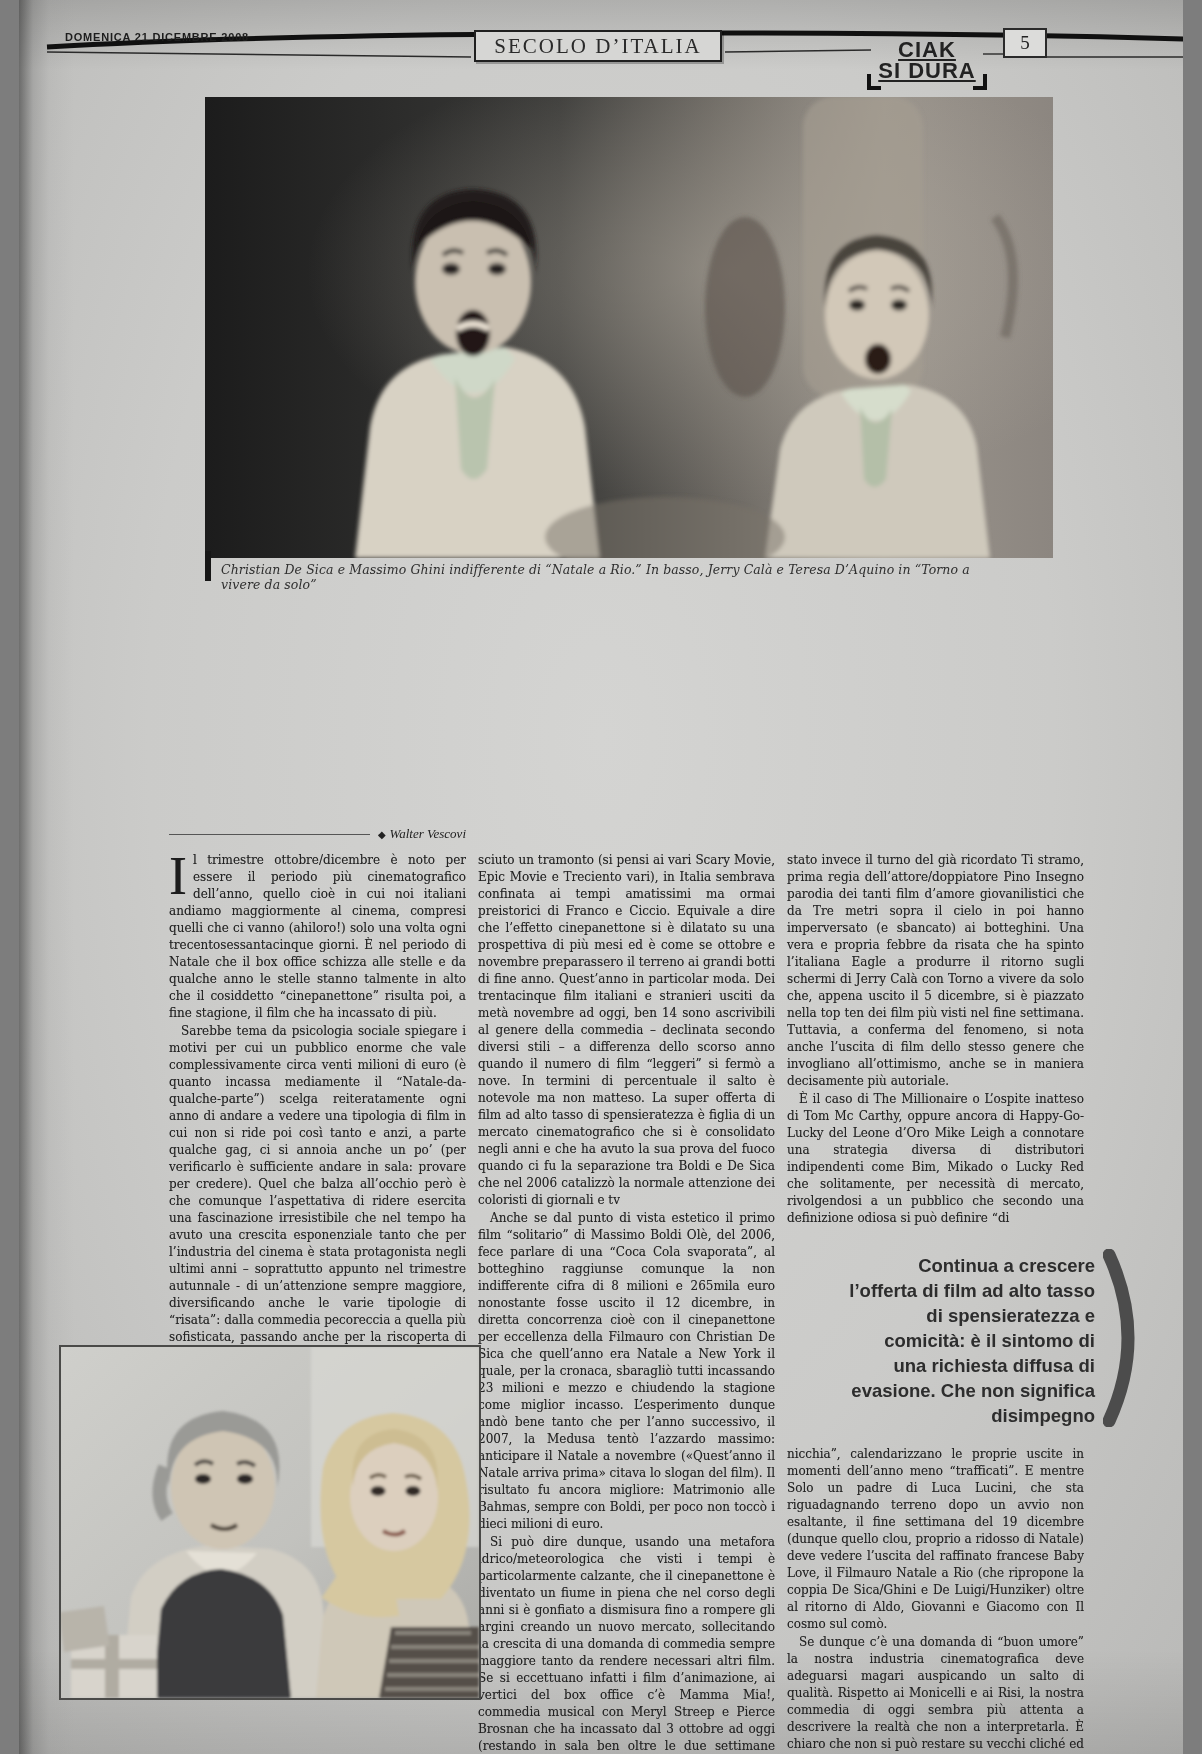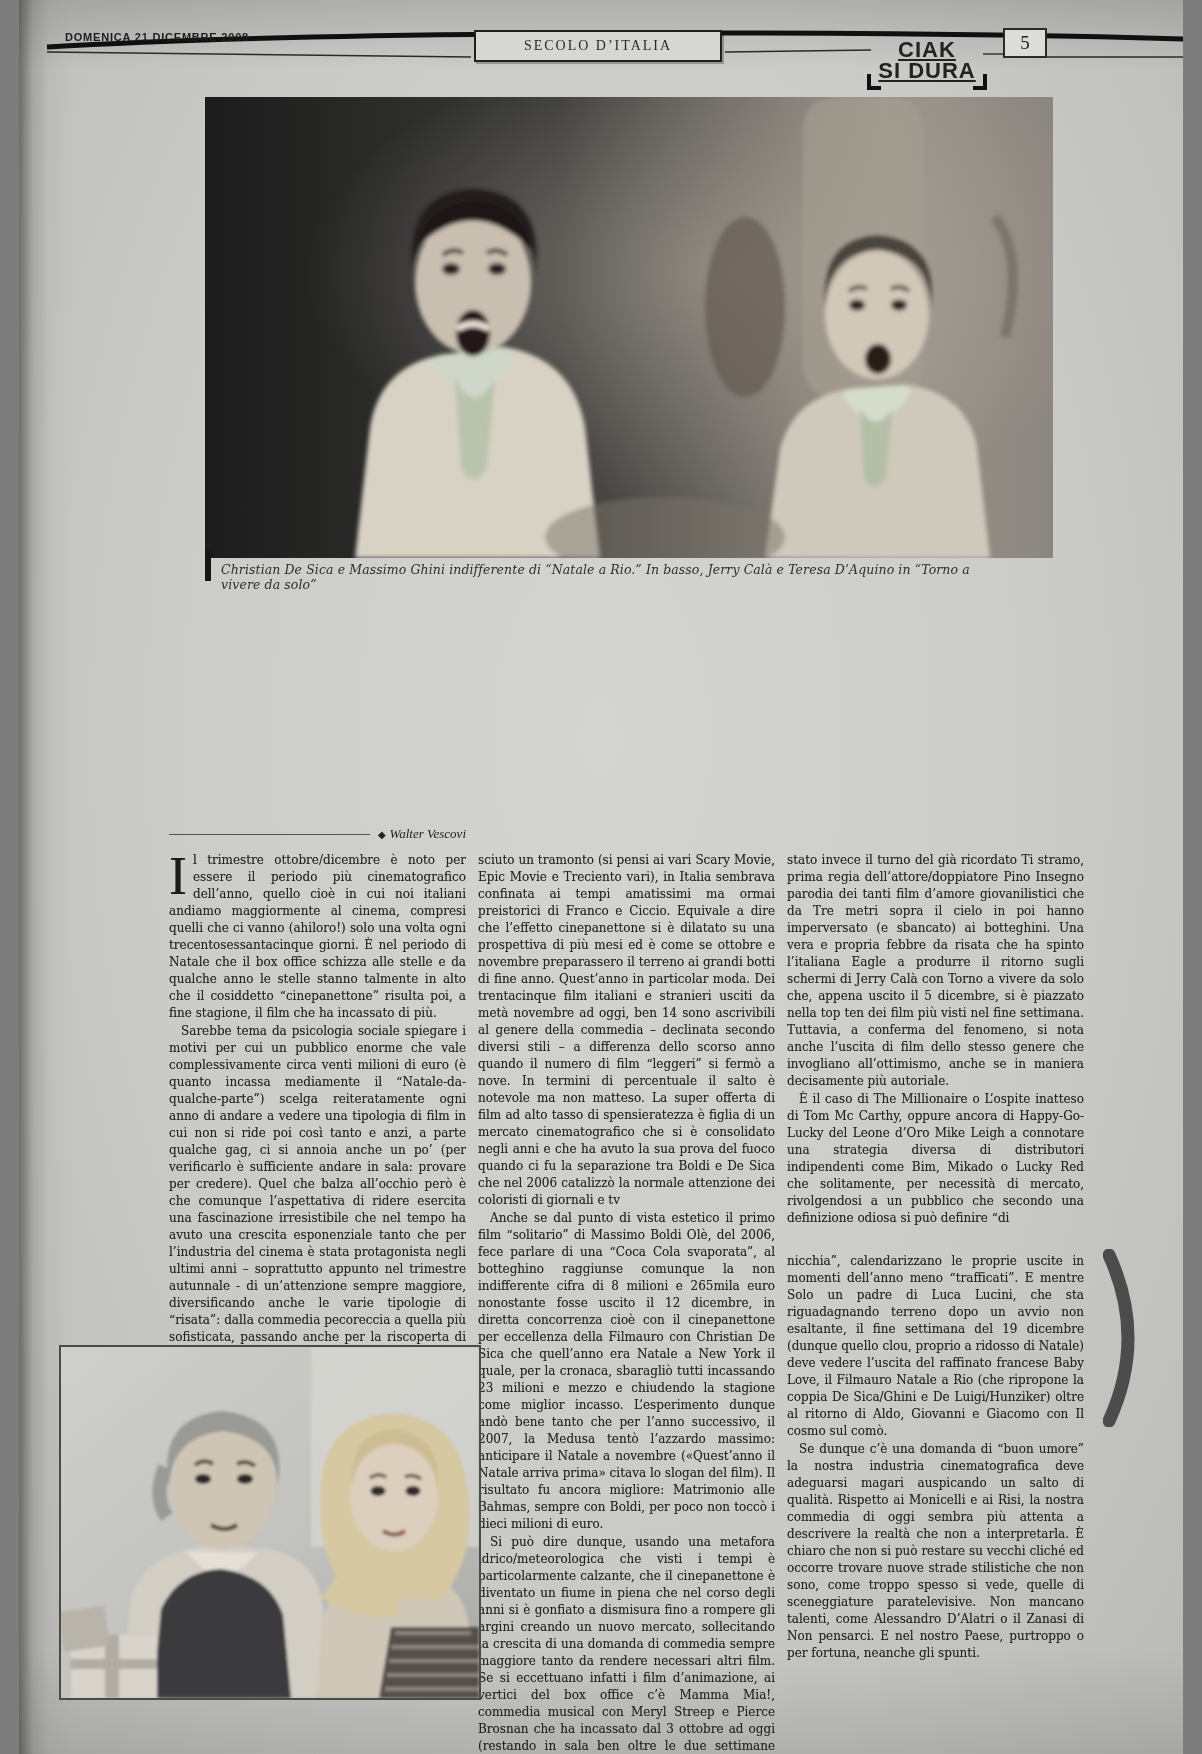--- a/index.html
+++ b/index.html
@@ -17,21 +17,21 @@
   
   .hdr-rule { position:absolute; left:0; top:0; width:1202px; height:100px; }
   .hdr-date {
     position:absolute; left:46px; top:31px; font-family:"Liberation Sans",sans-serif;
     font-size:11px; font-weight:bold; letter-spacing:.8px; color:#1d1d1d; text-transform:uppercase;
   }
   .masthead {
     position:absolute; left:455px; top:30px; width:248px; height:32px;
     border:2px solid #1f1f1f; box-shadow:2px 2px 0 rgba(0,0,0,.25);
     background:#d6d6d4; display:flex; align-items:center; justify-content:center;
-    font-family:"Liberation Serif",serif; font-size:14px; letter-spacing:2px; color:#2a2a2a;
+    font-family:"Liberation Serif",serif; font-size:21px; letter-spacing:2px; color:#2a2a2a;
   }
   .badge {
     position:absolute; left:852px; top:34px; width:112px; height:54px;
     display:flex; flex-direction:column; align-items:center; justify-content:center;
     font-family:"Liberation Sans",sans-serif; font-weight:bold; color:#222;text-decoration:underline;
   }
   .badge .l1 { font-size:22px; line-height:20px; letter-spacing:1px; }
   .badge .l2 { font-size:22px; line-height:22px; letter-spacing:1px; }
   .bk { position:absolute; width:14px; height:16px; }
   .bk-bl { left:-4px; bottom:-2px; border-left:4px solid #111; border-bottom:4px solid #111; }
@@ -183,20 +183,21 @@
     </div>
     <div class="col">
       <p>sciuto un tramonto (si pensi ai vari Scary Movie, Epic Movie e Treciento vari), in Italia sembrava confinata ai tempi amatissimi ma ormai preistorici di Franco e Ciccio. Equivale a dire che l’effetto cinepanettone si è dilatato su una prospettiva di più mesi ed è come se ottobre e novembre preparassero il terreno ai grandi botti di fine anno. Quest’anno in particolar moda. Dei trentacinque film italiani e stranieri usciti da metà novembre ad oggi, ben 14 sono ascrivibili al genere della commedia – declinata secondo diversi stili – a differenza dello scorso anno quando il numero di film “leggeri” si fermò a nove. In termini di percentuale il salto è notevole ma non matteso. La super offerta di film ad alto tasso di spensieratezza è figlia di un mercato cinematografico che si è consolidato negli anni e che ha avuto la sua prova del fuoco quando ci fu la separazione tra Boldi e De Sica che nel 2006 catalizzò la normale attenzione dei coloristi di giornali e tv</p>
       <p>Anche se dal punto di vista estetico il primo film “solitario” di Massimo Boldi Olè, del 2006, fece parlare di una “Coca Cola svaporata”, al botteghino raggiunse comunque la non indifferente cifra di 8 milioni e 265mila euro nonostante fosse uscito il 12 dicembre, in diretta concorrenza cioè con il cinepanettone per eccellenza della Filmauro con Christian De Sica che quell’anno era Natale a New York il quale, per la cronaca, sbaragliò tutti incassando 23 milioni e mezzo e chiudendo la stagione come miglior incasso. L’esperimento dunque andò bene tanto che per l’anno successivo, il 2007, la Medusa tentò l’azzardo massimo: anticipare il Natale a novembre («Quest’anno il Natale arriva prima» citava lo slogan del film). Il risultato fu ancora migliore: Matrimonio alle Bahmas, sempre con Boldi, per poco non toccò i dieci milioni di euro.</p>
       <p>Si può dire dunque, usando una metafora idrico/meteorologica che visti i tempi è particolarmente calzante, che il cinepanettone è diventato un fiume in piena che nel corso degli anni si è gonfiato a dismisura fino a rompere gli argini creando un nuovo mercato, sollecitando la crescita di una domanda di commedia sempre maggiore tanto da rendere necessari altri film. Se si eccettuano infatti i film d’animazione, ai vertici del box office c’è Mamma Mia!, commedia musical con Meryl Streep e Pierce Brosnan che ha incassato dal 3 ottobre ad oggi (restando in sala ben oltre le due settimane canoniche della media solita) quasi 9 milioni di incasso. Dopodiché, di commedia in commedia – ciascuna secondo un suo registro – le uscite di film all’insegna del sorriso e della leggerezza si sono succedute a raffica. A metà novembre è stato di nuovo il turno di Massimo Boldi con La fidanzata di papà; il 28 novembre è</p>
     </div>
     <div class="col">
       <p>stato invece il turno del già ricordato Ti stramo, prima regia dell’attore/doppiatore Pino Insegno parodia dei tanti film d’amore giovanilistici che da Tre metri sopra il cielo in poi hanno imperversato (e sbancato) ai botteghini. Una vera e propria febbre da risata che ha spinto l’italiana Eagle a produrre il ritorno sugli schermi di Jerry Calà con Torno a vivere da solo che, appena uscito il 5 dicembre, si è piazzato nella top ten dei film più visti nel fine settimana. Tuttavia, a conferma del fenomeno, si nota anche l’uscita di film dello stesso genere che invogliano all’ottimismo, anche se in maniera decisamente più autoriale.</p>
       <p>È il caso di The Millionaire o L’ospite inatteso di Tom Mc Carthy, oppure ancora di Happy-Go-Lucky del Leone d’Oro Mike Leigh a connotare una strategia diversa di distributori indipendenti come Bim, Mikado o Lucky Red che solitamente, per necessità di mercato, rivolgendosi a un pubblico che secondo una definizione odiosa si può definire “di</p>
       <div class="pullquote">
+        <span>Continua a crescere l’offerta di film ad alto tasso di spensieratezza e comicità: è il sintomo di una richiesta diffusa di evasione. Che non significa disimpegno</span>
         <svg class="pq-mark" width="44" height="178" viewBox="0 0 44 178" aria-hidden="true">
           <path d="M6 6 Q44 89 6 172" fill="none" stroke="#4c4c4c" stroke-width="13" stroke-linecap="round"></path>
         </svg>
       </div>
       <p style="text-indent:0">nicchia”, calendarizzano le proprie uscite in momenti dell’anno meno “trafficati”. E mentre Solo un padre di Luca Lucini, che sta riguadagnando terreno dopo un avvio non esaltante, il fine settimana del 19 dicembre (dunque quello clou, proprio a ridosso di Natale) deve vedere l’uscita del raffinato francese Baby Love, il Filmauro Natale a Rio (che ripropone la coppia De Sica/Ghini e De Luigi/Hunziker) oltre al ritorno di Aldo, Giovanni e Giacomo con Il cosmo sul comò.</p>
       <p>Se dunque c’è una domanda di “buon umore” la nostra industria cinematografica deve adeguarsi magari auspicando un salto di qualità. Rispetto ai Monicelli e ai Risi, la nostra commedia di oggi sembra più attenta a descrivere la realtà che non a interpretarla. È chiaro che non si può restare su vecchi cliché ed occorre trovare nuove strade stilistiche che non sono, come troppo spesso si vede, quelle di sceneggiature paratelevisive. Non mancano talenti, come Alessandro D’Alatri o il Zanasi di Non pensarci. E nel nostro Paese, purtroppo o per fortuna, neanche gli spunti.</p>
     </div>
   </div>
 
   <div class="photo-bottom">

